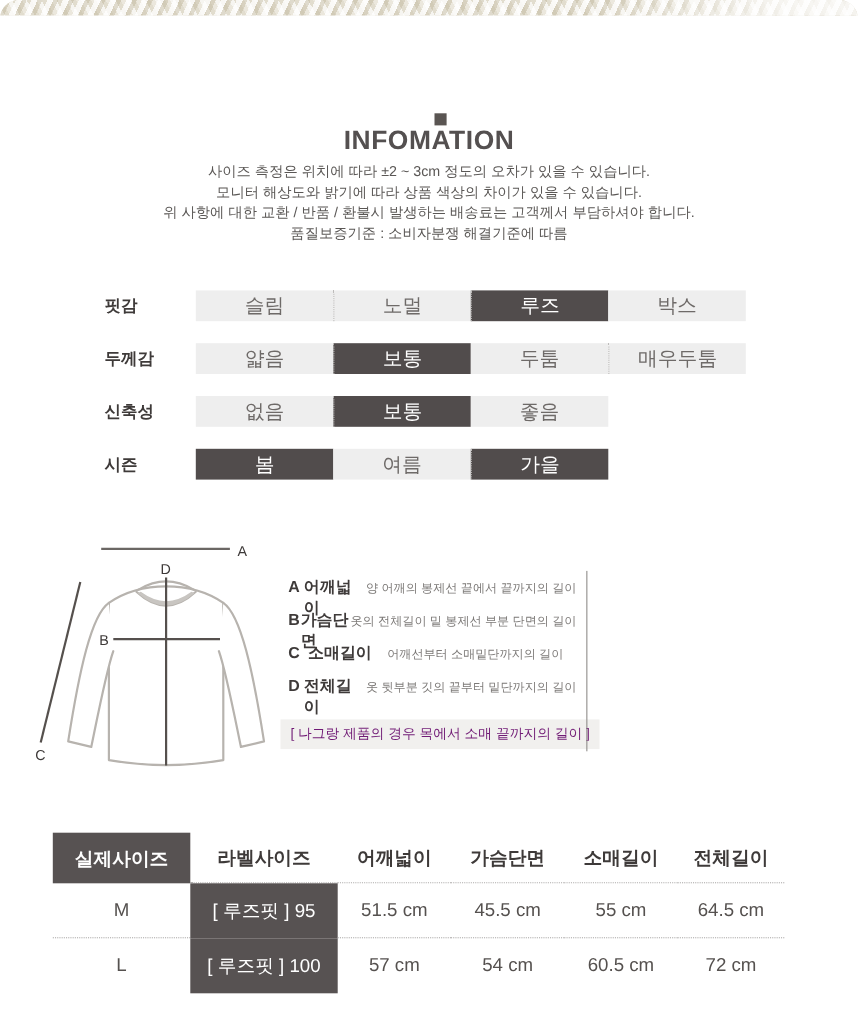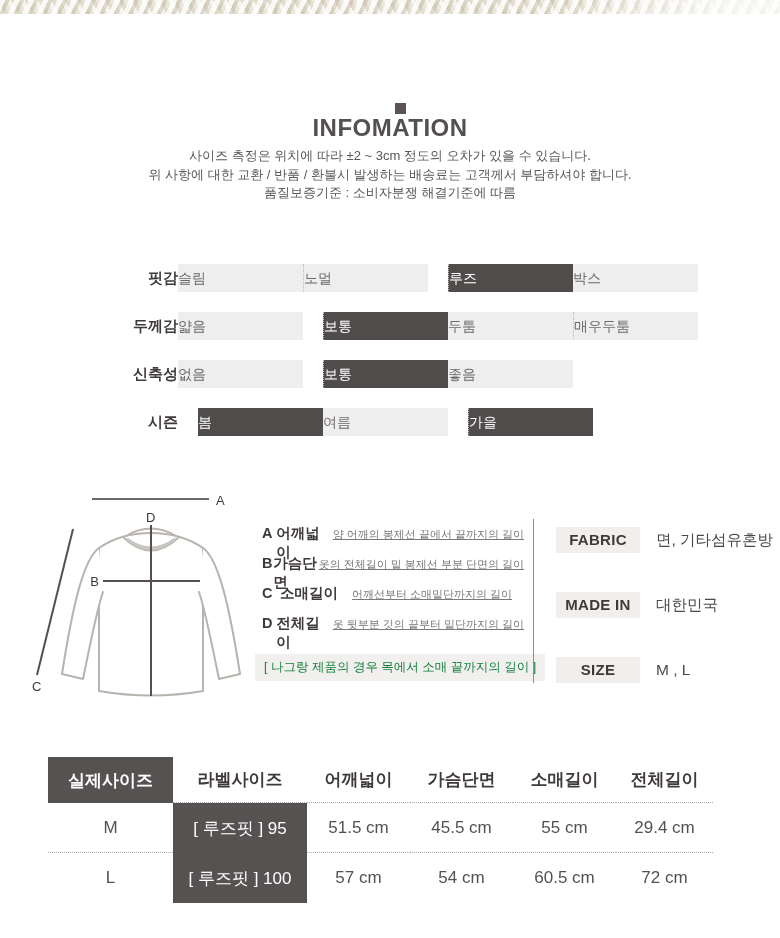--- a/index.html
+++ b/index.html
@@ -1,49 +1,49 @@
 <!DOCTYPE html>
 <html><head>
 <meta charset="utf-8">
 <style>
   html,body{margin:0;padding:0;background:#fff;}
   #page{position:relative;width:780px;height:938px;background:#fff;overflow:hidden;
-        font-family:"Liberation Sans","DejaVu Sans",sans-serif;}
+        font-family:"Liberation Sans","DejaVu Sans",sans-serif;border-radius:17px;}
 
   
   #texture{position:absolute;left:0;top:0;width:780px;height:14px;background-color:#e7e2d5;
     background-image:
       linear-gradient(90deg, rgba(255,255,255,0) 70%, rgba(255,255,255,.75) 92%),
       repeating-linear-gradient(115deg, rgba(255,255,255,.8) 0 5px, rgba(196,188,164,.45) 5px 9px, rgba(255,255,255,.15) 9px 13px),
       repeating-linear-gradient(63deg, rgba(255,255,255,.6) 0 4px, rgba(205,198,176,.4) 4px 8px, rgba(237,233,222,.2) 8px 12px);}
 
   
   #title-square{position:absolute;left:395px;top:103px;width:11px;height:11px;background:#5a5552;}
   #info-title{position:absolute;left:0;top:114px;width:780px;text-align:center;
     font-size:24px;font-weight:700;color:#545050;letter-spacing:.5px;}
   #info-notes{position:absolute;left:0;top:147px;width:780px;text-align:center;
     font-size:13px;line-height:18.5px;color:#5a5755;}
 
   
   #spec-table{position:absolute;left:95px;top:264px;}
   .spec-row{display:flex;align-items:center;height:28px;margin-bottom:20px;}
-  .spec-label{width:83px;text-align:right;font-size:15px;font-weight:700;color:#3e3a39;}
-  .spec-cell{width:125px;height:28px;line-height:28px;background:#eeeeee;
-    font-size:14px;color:#6e6a68;box-sizing:border-box;}
+  .spec-label{width:83px;text-align:left;font-size:15px;font-weight:700;color:#3e3a39;}
+  .spec-cell{width:125px;height:28px;line-height:28px;text-align:center;background:#eeeeee;
+    font-size:18px;color:#6e6a68;box-sizing:border-box;}
   .spec-cell.sep{border-left:1px dotted #bdbbba;}
-  .spec-cell.dark{background:#514c4c;color:#ffffff;margin-left:20px;}
+  .spec-cell.dark{background:#514c4c;color:#ffffff;}
 
   
   #sweater-svg{position:absolute;left:25px;top:485px;}
   #measure-list{position:absolute;left:262px;top:524px;width:262px;}
   .measure-item{display:flex;align-items:baseline;height:30px;}
   .measure-key{font-size:14.5px;font-weight:700;color:#3e3a39;width:18px;}
   .measure-name{font-size:14.5px;font-weight:700;color:#3e3a39;width:72px;}
-  .measure-desc{font-size:11px;color:#7c7977;white-space:nowrap;text-decoration:underline;}
-  #raglan-note{position:absolute;left:255px;top:654px;background:#f1f0ee;color:#15803d;
+  .measure-desc{font-size:11px;color:#7c7977;white-space:nowrap;}
+  #raglan-note{position:absolute;left:255px;top:654px;background:#f1f0ee;color:#701a75;
     font-size:12.5px;padding:5px 9px;white-space:nowrap;}
 
   #v-divider{position:absolute;left:533px;top:519px;width:1px;height:164px;background:#908d8b;}
 
   #product-info{position:absolute;left:556px;top:527px;}
   .prod-row{display:flex;align-items:center;margin-bottom:39px;}
   .prod-label{width:84px;height:26px;line-height:26px;background:#f0efee;text-align:center;
     font-size:15px;font-weight:700;color:#3e3a39;letter-spacing:.3px;}
   .prod-value{margin-left:16px;font-size:15.5px;color:#4c4846;white-space:nowrap;}
 
@@ -62,20 +62,21 @@
 <body>
 
 <div id="page">
 
   <div id="texture"></div>
 
   <div id="title-square"></div>
   <div id="info-title">INFOMATION</div>
   <div id="info-notes">
       <div class="note-line">사이즈 측정은 위치에 따라 ±2 ~ 3cm 정도의 오차가 있을 수 있습니다.</div>
+      <div class="note-line">모니터 해상도와 밝기에 따라 상품 색상의 차이가 있을 수 있습니다.</div>
       <div class="note-line">위 사항에 대한 교환 / 반품 / 환불시 발생하는 배송료는 고객께서 부담하셔야 합니다.</div>
       <div class="note-line">품질보증기준 : 소비자분쟁 해결기준에 따름</div>
     </div>
 
   <div id="spec-table">
       <div class="spec-row">
         <div class="spec-label">핏감</div>
         <div class="spec-cell">슬림</div>
         <div class="spec-cell sep">노멀</div>
         <div class="spec-cell dark sep">루즈</div>
@@ -143,48 +144,34 @@
       <div class="measure-item">
         <div class="measure-key">D</div>
         <div class="measure-name">전체길이</div>
         <div class="measure-desc">옷 뒷부분 깃의 끝부터 밑단까지의 길이</div>
       </div>
     </div>
   <div id="raglan-note">[ 나그랑 제품의 경우 목에서 소매 끝까지의 길이 ]</div>
 
   <div id="v-divider"></div>
 
-  <div id="product-info">
-      <div class="prod-row">
-        <div class="prod-label">FABRIC</div>
-        <div class="prod-value">면, 기타섬유혼방</div>
-      </div>
-      <div class="prod-row">
-        <div class="prod-label">MADE IN</div>
-        <div class="prod-value">대한민국</div>
-      </div>
-      <div class="prod-row">
-        <div class="prod-label">SIZE</div>
-        <div class="prod-value">M , L</div>
-      </div>
-    </div>
 
   <div id="size-table">
       <div class="sz-cell head darkcol">실제사이즈</div>
       <div class="sz-cell head rule">라벨사이즈</div>
       <div class="sz-cell head rule">어깨넓이</div>
       <div class="sz-cell head rule">가슴단면</div>
       <div class="sz-cell head rule">소매길이</div>
       <div class="sz-cell head rule">전체길이</div>
       <div class="sz-cell rule">M</div>
       <div class="sz-cell darkcol">[ 루즈핏 ] 95</div>
       <div class="sz-cell rule">51.5 cm</div>
       <div class="sz-cell rule">45.5 cm</div>
       <div class="sz-cell rule">55 cm</div>
-      <div class="sz-cell rule">29.4 cm</div>
+      <div class="sz-cell rule">64.5 cm</div>
       <div class="sz-cell">L</div>
       <div class="sz-cell darkcol">[ 루즈핏 ] 100</div>
       <div class="sz-cell">57 cm</div>
       <div class="sz-cell">54 cm</div>
       <div class="sz-cell">60.5 cm</div>
       <div class="sz-cell">72 cm</div>
     </div>
 
 </div>
 

